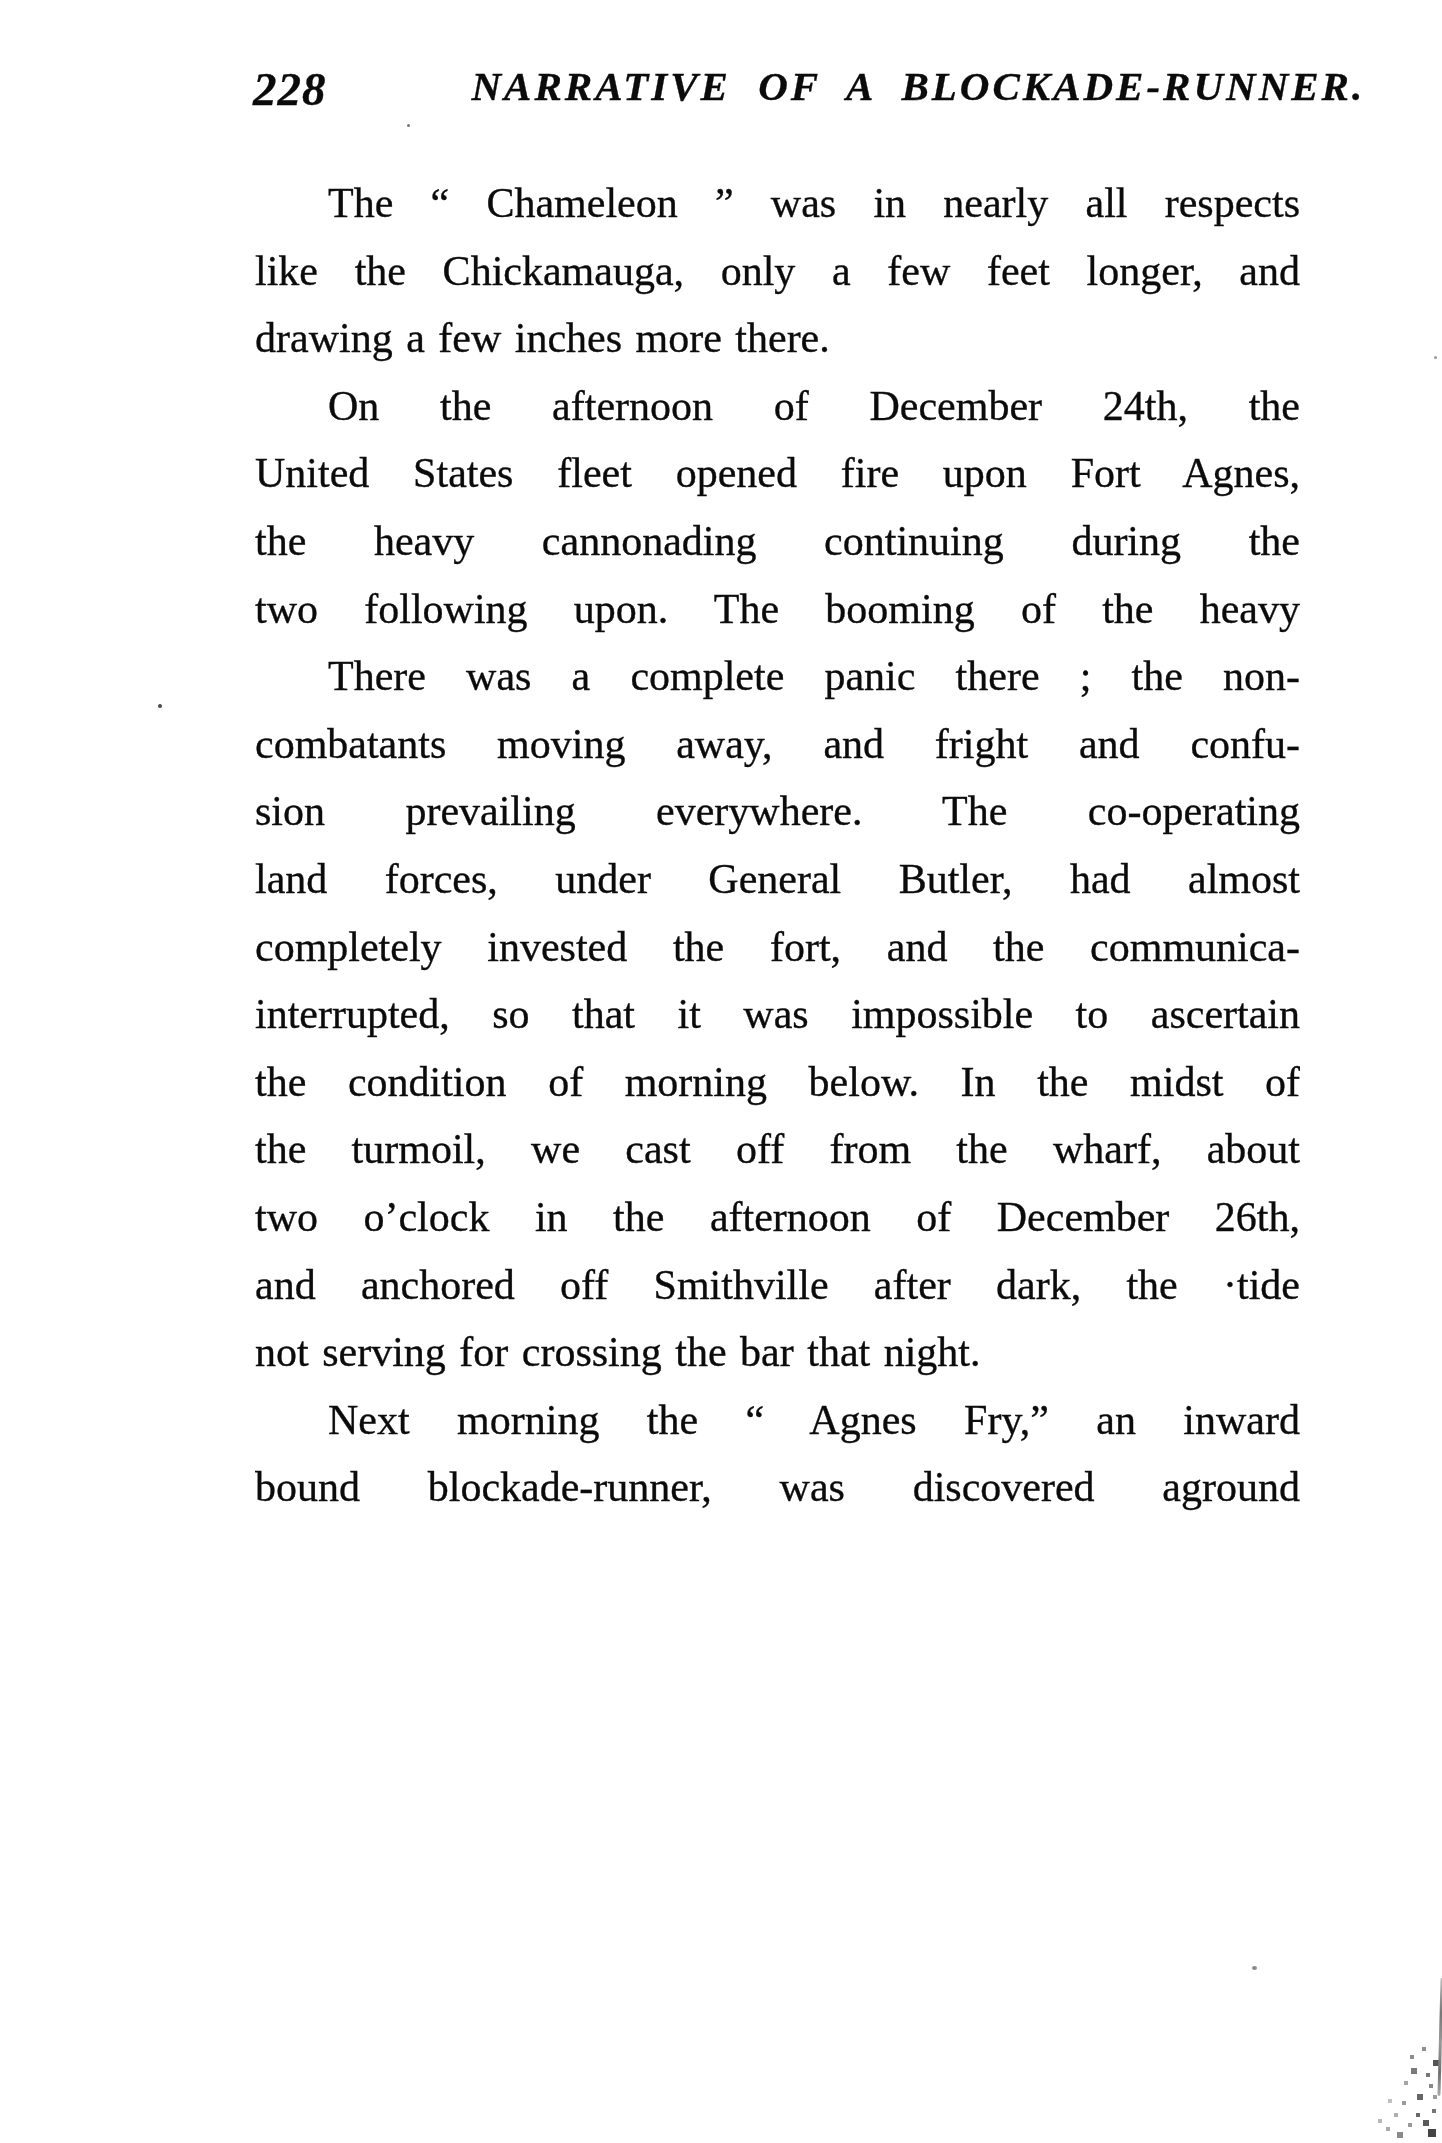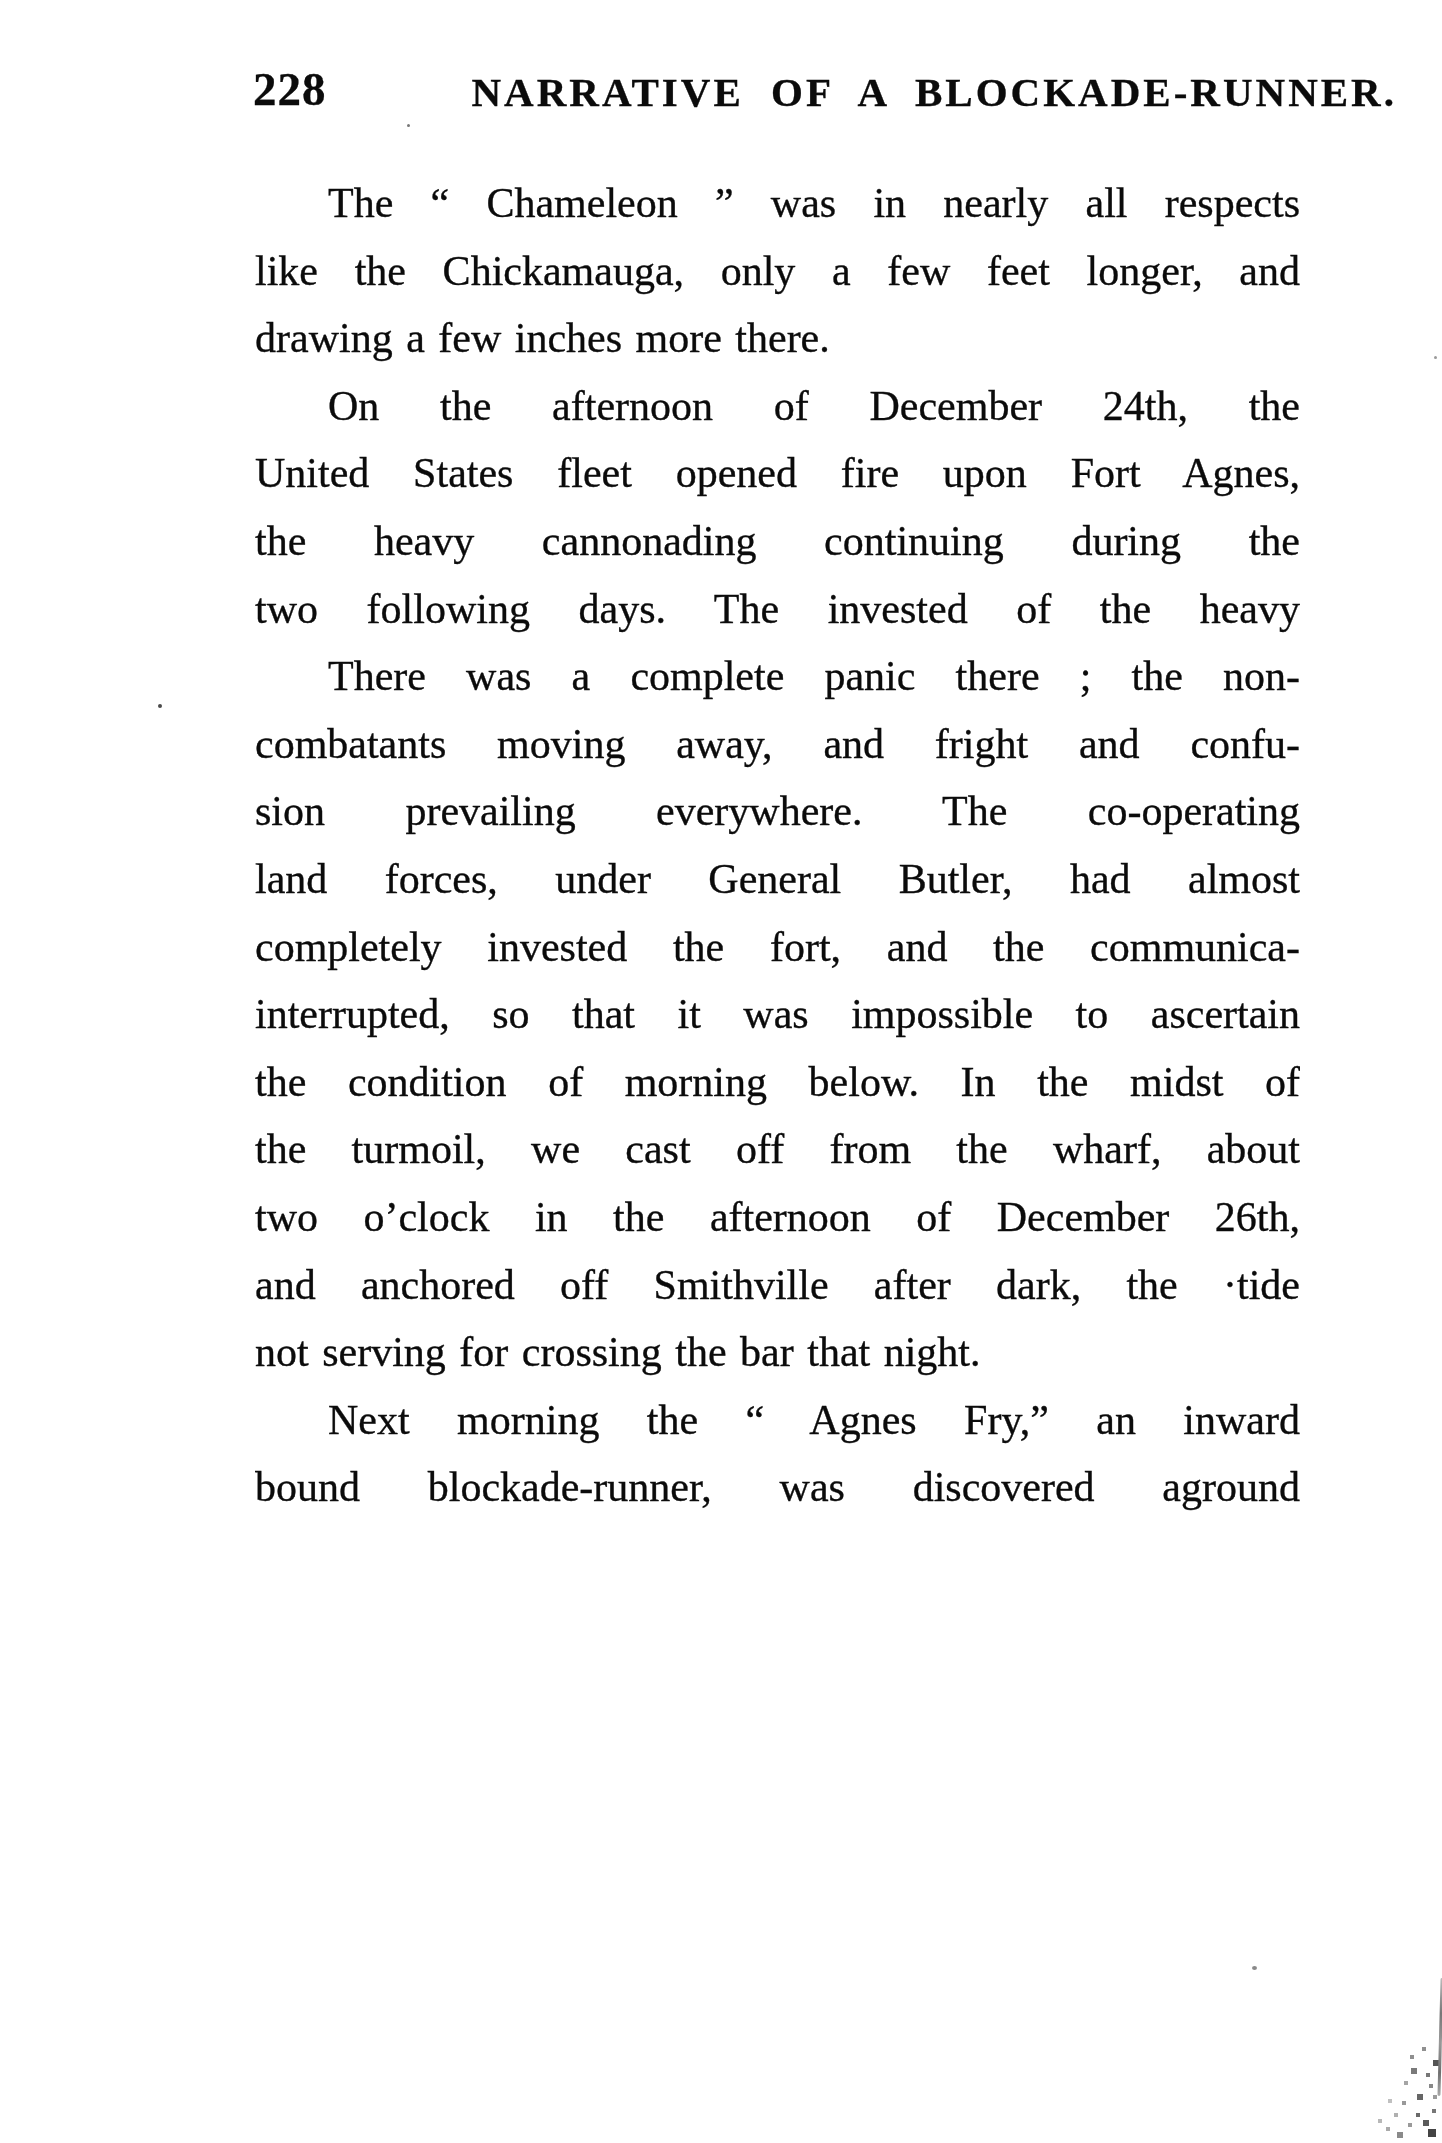--- a/index.html
+++ b/index.html
@@ -12,21 +12,22 @@
     font-family: "Liberation Serif", "DejaVu Serif", serif;
     color: #0b0b0b;
   }
   
   .header {
     position: absolute;
     left: 253px;
     top: 62px;
     width: 1047px;
     display: flex;
-    align-items: flex-end;
+    align-items: flex-start;
+    font-style: italic;
   }
   .page-number {
     font-size: 47px;
     font-weight: 700;
     letter-spacing: 1px;
     -webkit-text-stroke: 0.3px #0b0b0b;
   }
   .running-title {
     margin-left: 145px;
     font-size: 41px;
@@ -115,21 +116,21 @@
   <div class="body-text">
       <div class="paragraph">
         <div class="line indent">The “ Chameleon ” was in nearly all respects</div>
         <div class="line">like the Chickamauga, only a few feet longer, and</div>
         <div class="line last">drawing a few inches more there.</div>
       </div>
       <div class="paragraph">
         <div class="line indent">On the afternoon of December 24th, the</div>
         <div class="line">United States fleet opened fire upon Fort Agnes,</div>
         <div class="line">the heavy cannonading continuing during the</div>
-        <div class="line">two following days.  The invested of the heavy</div>
+        <div class="line">two following upon.  The booming of the heavy</div>
       </div>
       <div class="paragraph">
         <div class="line indent">There was a complete panic there ; the non-</div>
         <div class="line">combatants moving away, and fright and confu-</div>
         <div class="line">sion prevailing everywhere.  The co-operating</div>
         <div class="line">land forces, under General Butler, had almost</div>
         <div class="line">completely invested the fort, and the communica-</div>
         <div class="line">interrupted, so that it was impossible to ascertain</div>
         <div class="line">the condition of morning below.  In the midst of</div>
         <div class="line">the turmoil, we cast off from the wharf, about</div>

